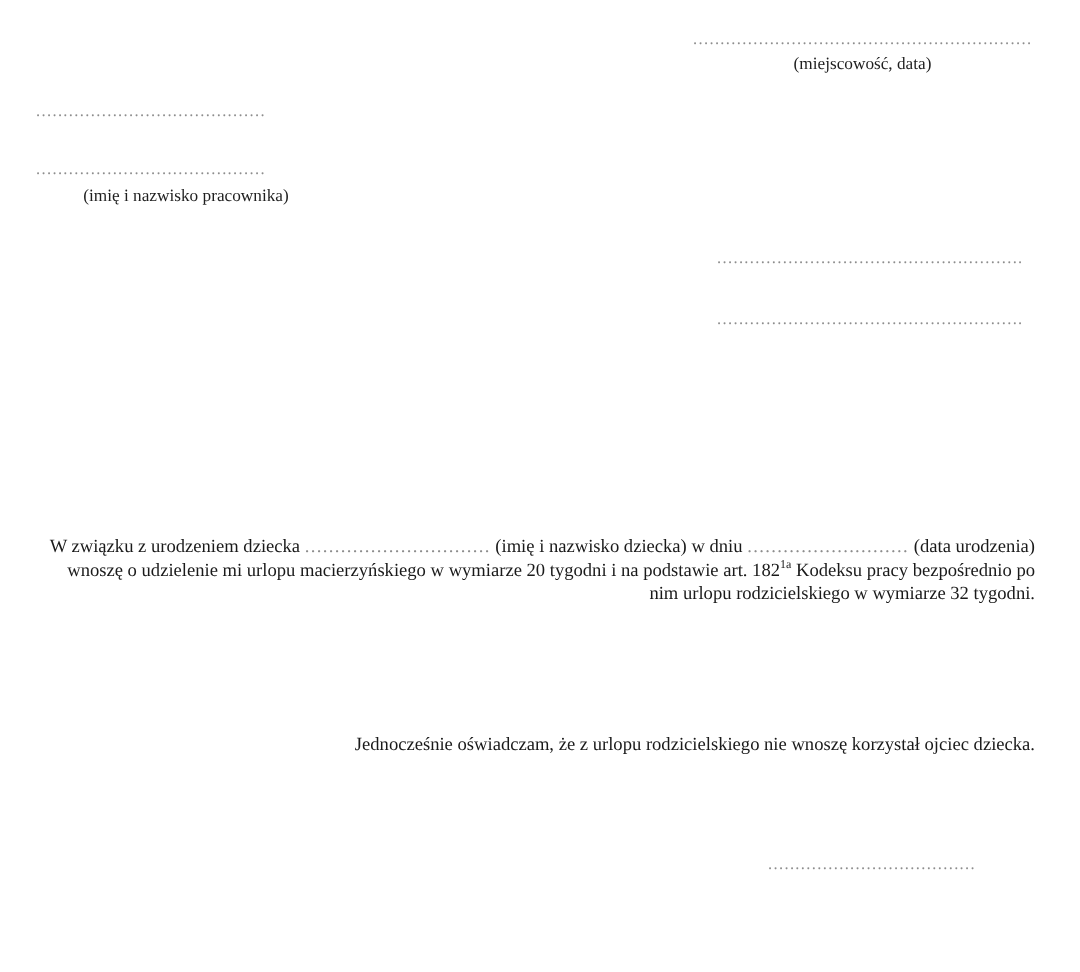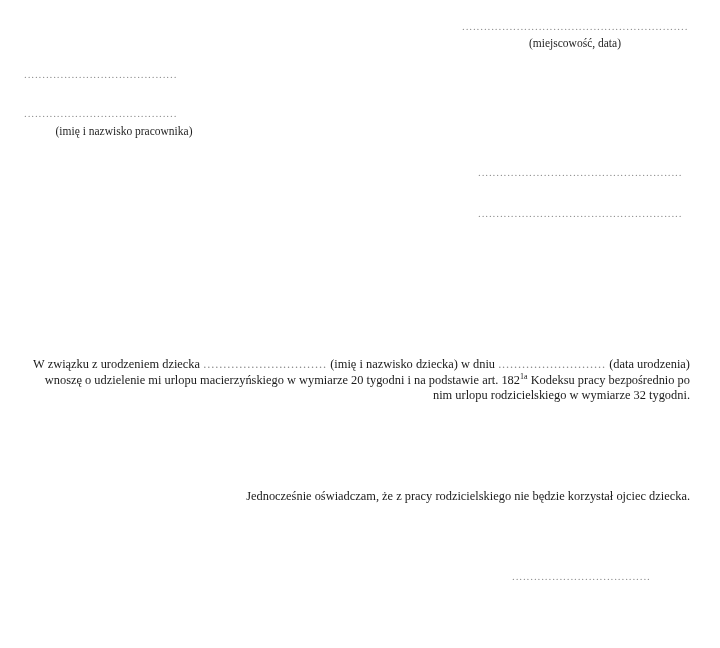--- a/index.html
+++ b/index.html
@@ -170,20 +170,20 @@
 
 
   <div class="body-copy para-1">
     <p>
       <span>W związku z urodzeniem dziecka </span><span class="dots-inline">...............................</span><span> (imię i nazwisko dziecka) w dniu </span><span class="dots-inline">...........................</span><span> (data urodzenia) wnoszę o udzielenie mi urlopu macierzyńskiego w wymiarze 20 tygodni i na podstawie art. 182</span><sup>1a</sup><span> Kodeksu pracy bezpośrednio po nim urlopu rodzicielskiego w wymiarze 32 tygodni.</span>
     </p>
   </div>
 
 
   <div class="body-copy para-3">
-    <p>Jednocześnie oświadczam, że z pracy rodzicielskiego nie będzie korzystał ojciec dziecka.</p>
+    <p>Jednocześnie oświadczam, że z urlopu rodzicielskiego nie wnoszę korzystał ojciec dziecka.</p>
   </div>
 
   <div class="block-signature">
     <div class="dots">......................................</div>
   </div>
 
 </div>
 
 </body></html>

